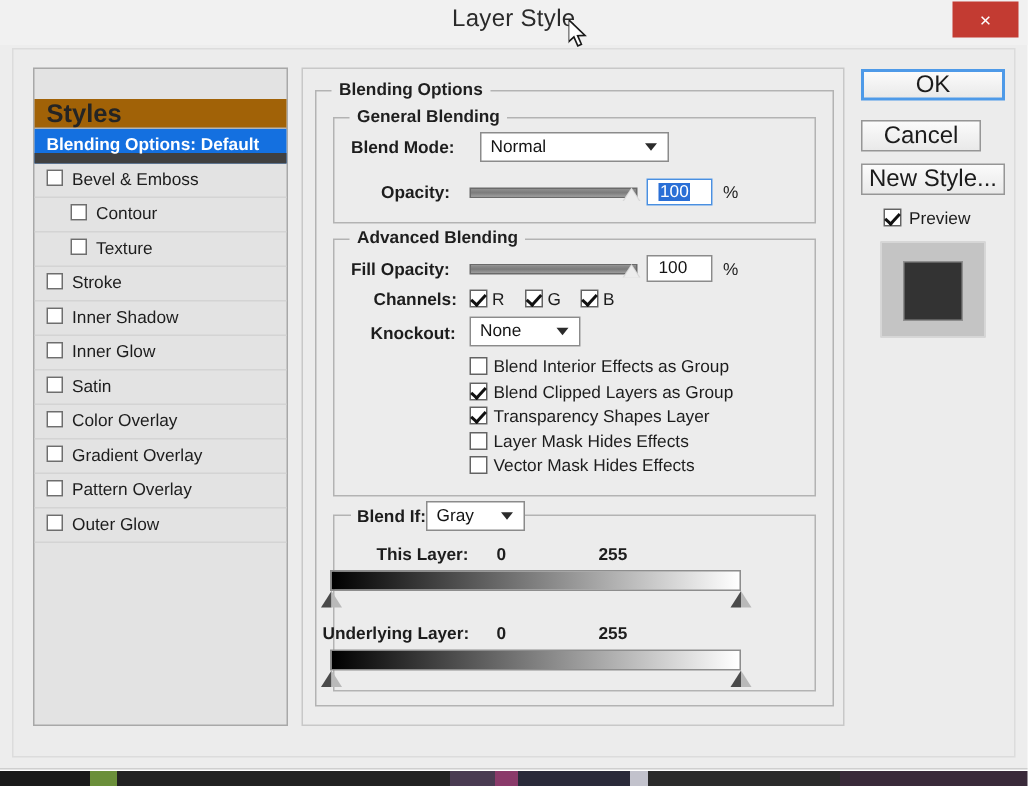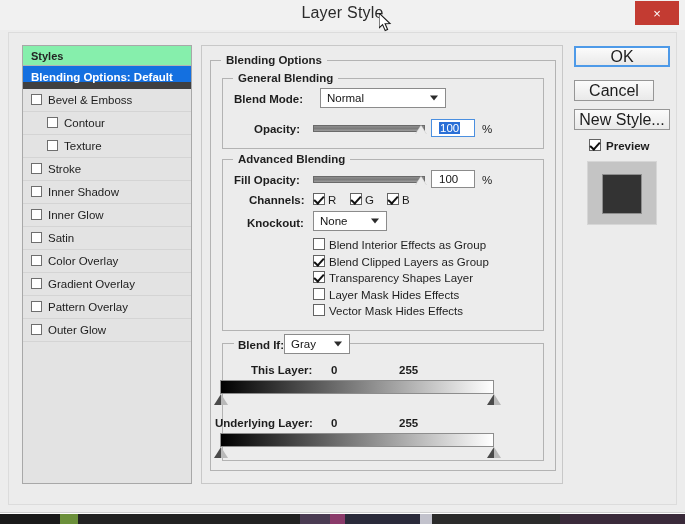--- a/index.html
+++ b/index.html
@@ -108,26 +108,27 @@
     width: 170px;
     height: 439px;
     background: #e3e3e3;
     border: 1px solid #a8a8a8;
     box-sizing: border-box;
   }
   .styles-header {
     height: 20px;
     line-height: 20px;
     padding-left: 8px;
-    font-size: 11px;
+    font-size: 17px;
     font-weight: bold;
     color: #242424;
-    background: #86efac;
+    background: #a16207;
     border-bottom: 1px solid #b4b4b4;
     box-sizing: border-box;
+    margin-top: 20px;
   }
   .style-row {
     height: 23px;
     line-height: 23px;
     font-size: 11.5px;
     color: #1d1d1d;
     border-bottom: 1px solid #d4d4d4;
     padding-left: 8px;
     box-sizing: border-box;
     white-space: nowrap;
@@ -501,21 +502,21 @@
         <span>OK</span>
       </div>
       <div class="btn" style="left:565px; top:47px; width:80px; height:21px; line-height:20px;">
         <span>Cancel</span>
       </div>
       <div class="btn" style="left:565px; top:76px; width:96px; height:21px; line-height:20px;">
         <span>New Style...</span>
       </div>
 
       <div class="checkbox checked" style="left:580px; top:106px;"></div>
-      <div class="lbl" style="left:597px; top:107px;font-weight:bold;">Preview</div>
+      <div class="lbl" style="left:597px; top:107px;">Preview</div>
 
       <div class="preview-box" style="left:578px; top:128px; width:70px; height:64px;">
         <div class="preview-swatch" style="left:14px; top:12px; width:40px; height:40px;"></div>
       </div>
 
     </div>
   </div>
 
   <div class="desktop-strip"></div>
 

